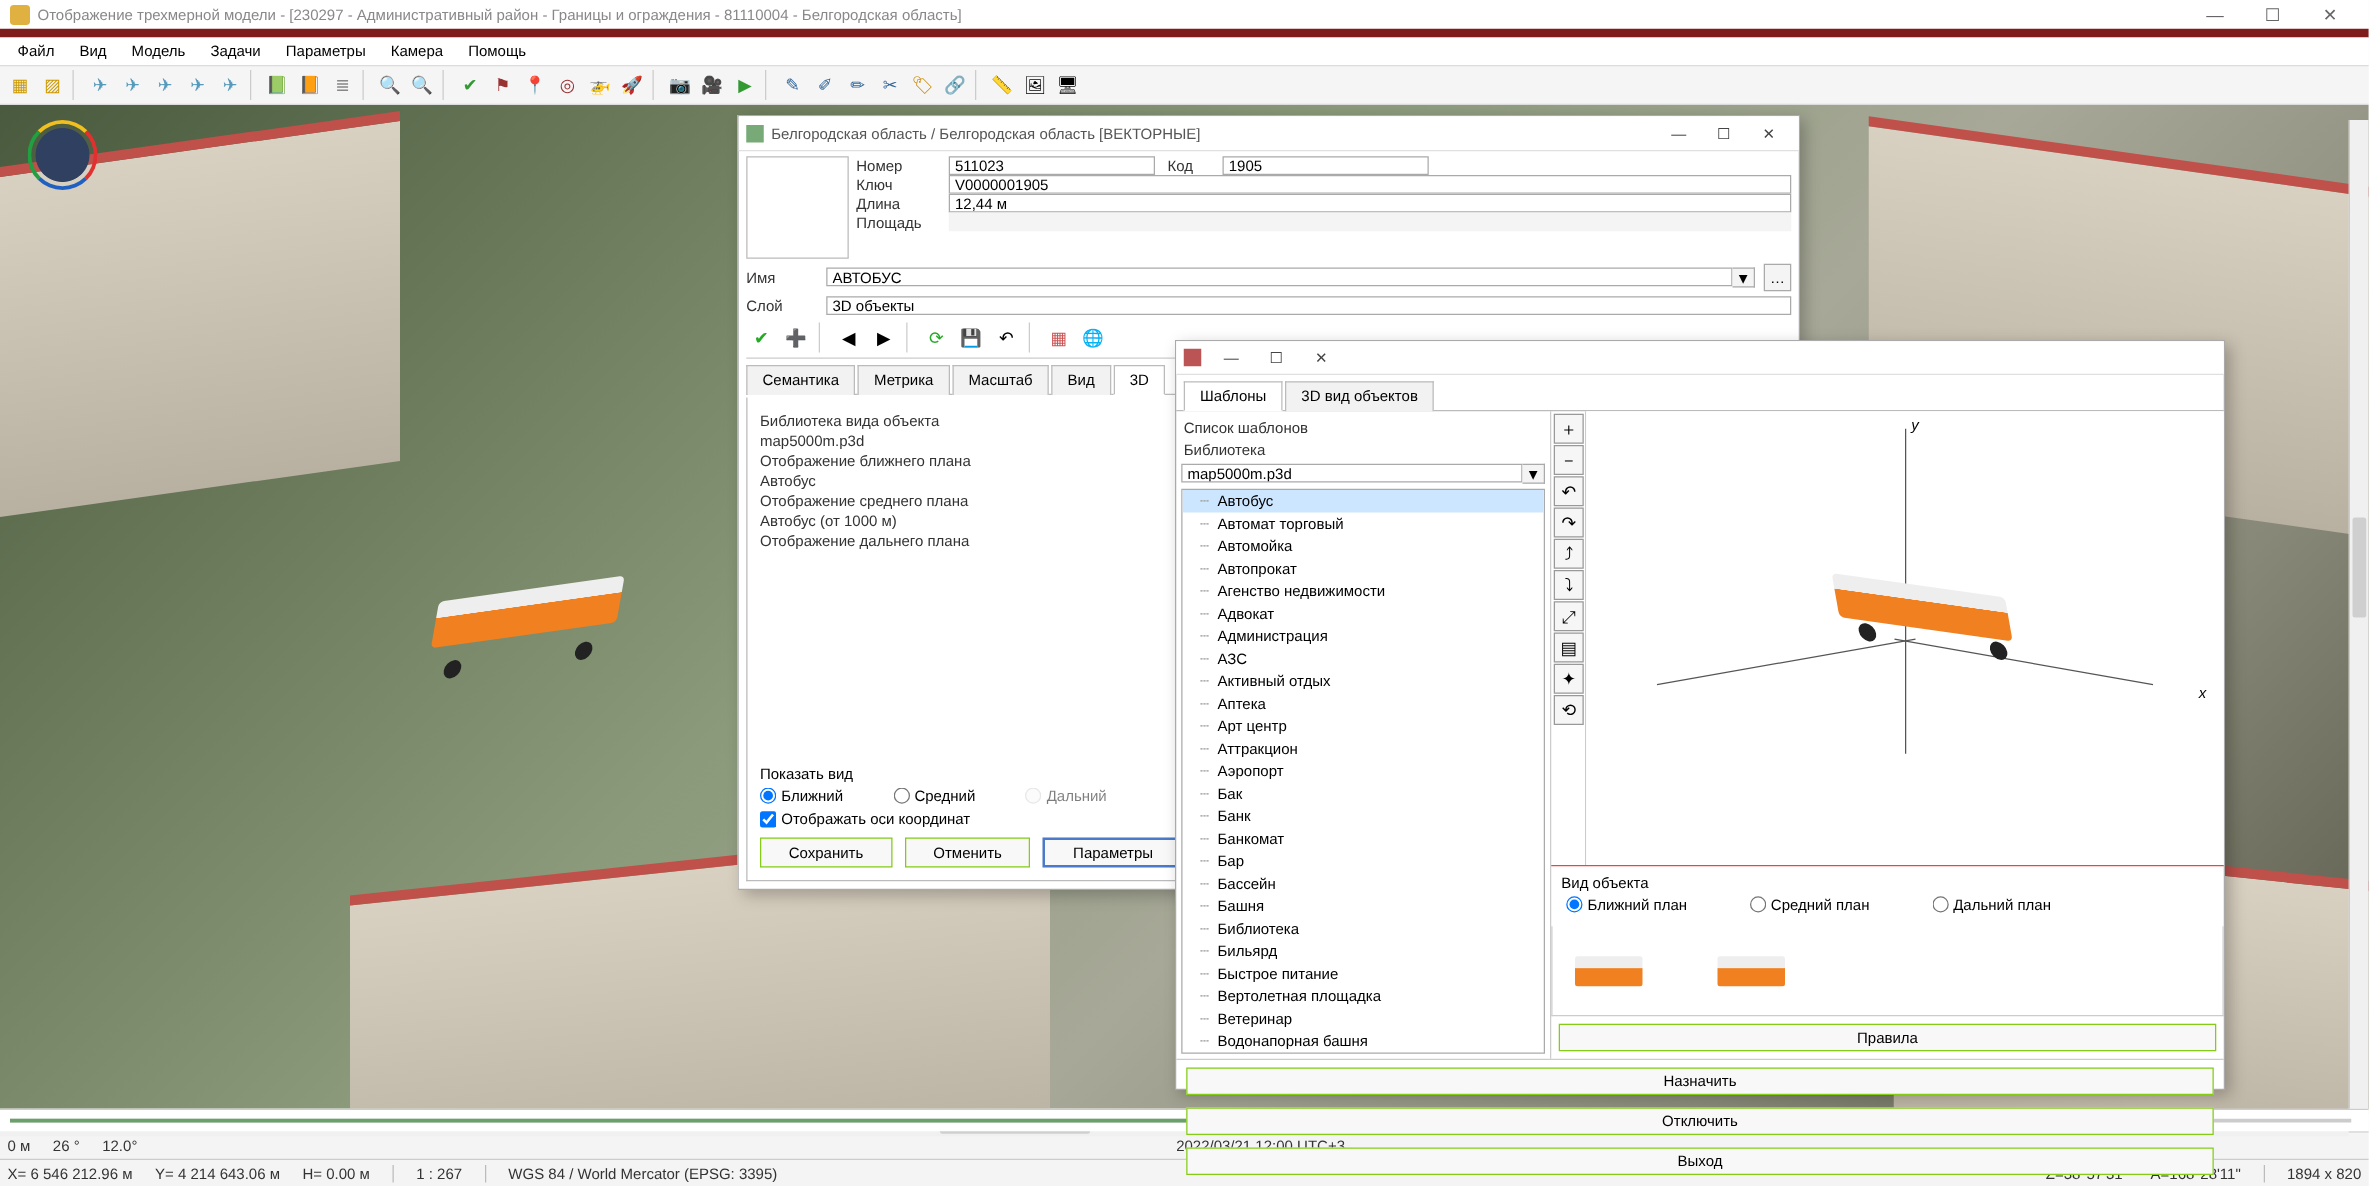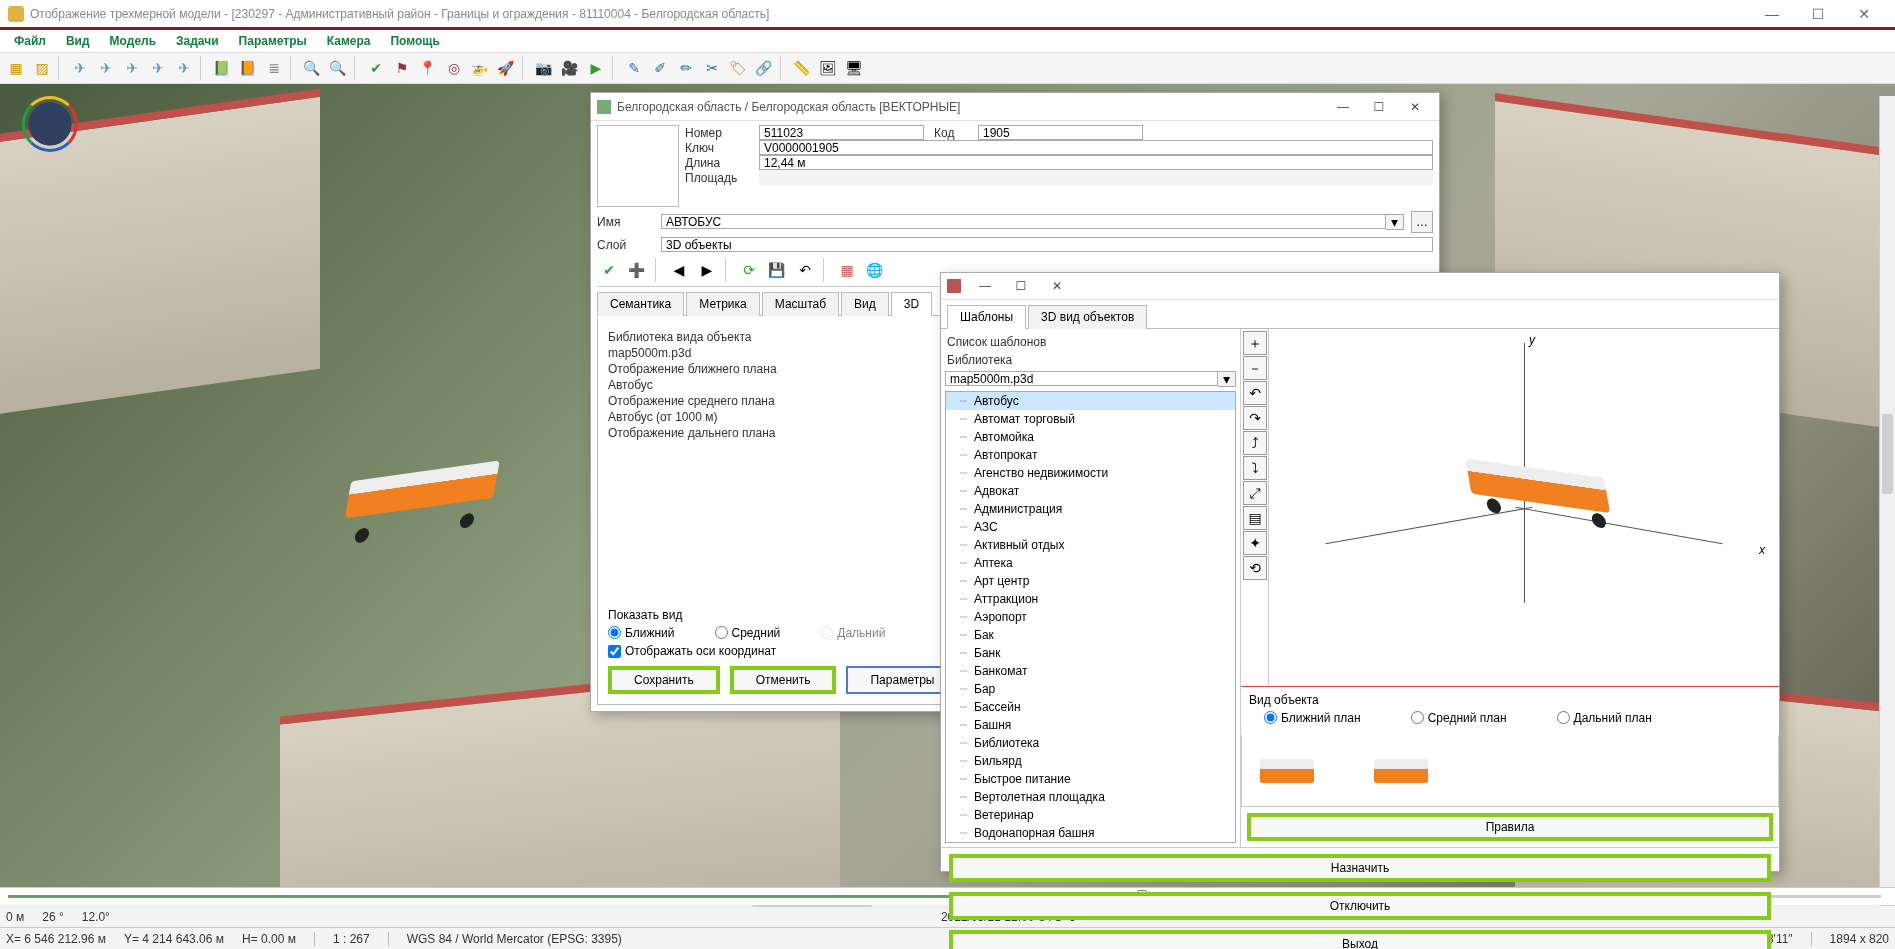--- a/index.html
+++ b/index.html
@@ -1,27 +1,27 @@
 <!DOCTYPE html>
 <html><head>
 <meta charset="utf-8">
 <style>
 * { box-sizing: border-box; margin: 0; padding: 0; font-family: "Segoe UI", Tahoma, sans-serif; font-size: 12px; }
 body { background: #f0f0f0; width: 1895px; height: 949px; overflow: hidden; position: relative; }
 
 
 .main-window { position: absolute; top: 0; left: 0; width: 100%; height: 100%; background: #fff; display: flex; flex-direction: column; }
-.titlebar { height: 30px; background: #fff; display: flex; align-items: center; padding: 0 8px; color: #888; border-bottom: 3px solid #7f1d1d; }
+.titlebar { height: 30px; background: #fff; display: flex; align-items: center; padding: 0 8px; color: #888; border-bottom: 7px solid #7f1d1d; }
 .titlebar .app-icon { width: 16px; height: 16px; background: #e0b040; border-radius: 3px; margin-right: 6px; }
 .titlebar .title-text { flex: 1; }
 .titlebar .win-controls { display: flex; gap: 0; }
 .titlebar .win-btn { width: 46px; height: 30px; display: flex; align-items: center; justify-content: center; color: #666; cursor: pointer; }
 
 .menubar { height: 22px; display: flex; align-items: center; padding: 0 6px; gap: 4px; background: #fff; }
-.menubar .menu-item { padding: 2px 8px; color: #15803d; cursor: pointer; font-weight: bold; }
+.menubar .menu-item { padding: 2px 8px; color: #000000; cursor: pointer; }
 
 .toolbar { height: 32px; background: #f5f5f5; border-top: 1px solid #dcdcdc; border-bottom: 1px solid #dcdcdc; display: flex; align-items: center; padding: 0 4px; gap: 2px; }
 .tool-btn { width: 24px; height: 24px; display: flex; align-items: center; justify-content: center; border: none; background: transparent; cursor: pointer; }
 .tool-sep { width: 6px; height: 24px; border-left: 1px solid #ccc; margin: 0 2px; }
 
 
 .viewport { flex: 1; position: relative; overflow: hidden; background: linear-gradient(135deg, #4a5a3e 0%, #6a7a5a 20%, #8a9a7a 40%, #a8a898 60%, #888878 80%, #585848 100%); }
 .compass { position: absolute; top: 12px; left: 22px; width: 56px; height: 56px; border-radius: 50%; background: radial-gradient(circle, #304060 60%, transparent 62%); border: 3px solid; border-color: #f0c020 #e03030 #2060c0 #20a040; }
 
 
@@ -73,21 +73,21 @@
 .tab.active { background: #fff; border-bottom: 1px solid #fff; }
 
 .tab-content { flex: 1; border: 1px solid #bbb; border-top: none; padding: 10px; display: flex; flex-direction: column; }
 .obj-info p { margin: 2px 0; color: #333; }
 .view-group { margin-top: auto; }
 .view-group .legend { font-weight: normal; margin-bottom: 4px; }
 .radio-row { display: flex; gap: 40px; margin: 4px 0; }
 .radio-item { display: flex; align-items: flex-start; gap: 4px; }
 .check-item { display: flex; align-items: center; gap: 4px; }
 .btn-row { display: flex; gap: 10px; margin-top: 8px; }
-.btn { padding: 3px 22px; border: 4px solid #84cc16; background: #f8f8f8; cursor: pointer; }
+.btn { padding: 3px 22px; border: 1px solid #84cc16; background: #f8f8f8; cursor: pointer; }
 .btn.primary { border: 2px solid #4a7ac8; }
 
 
 .win2 { top: 272px; left: 940px; width: 840px; height: 600px; }
 .win2-body { flex: 1; display: flex; flex-direction: column; }
 .win2-tabs { display: flex; padding: 4px 6px 0 6px; }
 .win2-content { flex: 1; display: flex; border-top: 1px solid #bbb; }
 .tpl-left { flex: 0 0 300px; border-right: 1px solid #ccc; display: flex; flex-direction: column; padding: 4px; }
 .tpl-label { margin: 2px 2px; color: #333; }
 .tpl-combo { display: flex; margin: 2px 0 4px 0; }
@@ -99,21 +99,21 @@
 .tpl-3d-area { flex: 1; display: flex; }
 .tpl-3d-toolbar { width: 28px; border-right: 1px solid #ccc; display: flex; flex-direction: column; padding: 2px; gap: 1px; }
 .tpl-3d-tool { width: 24px; height: 24px; border: 1px solid #999; background: #f6f6f6; cursor: pointer; display:flex; align-items:center; justify-content:center; }
 .tpl-3d-view { flex: 1; background: #fff; position: relative; }
 .axis-y { position: absolute; left: 50%; top: 14px; height: 260px; width: 1px; background: #555; }
 .axis-x { position: absolute; top: 55%; left: 48%; width: 210px; height: 1px; background: #555; transform: rotate(10deg); }
 .axis-z { position: absolute; top: 55%; right: 48%; width: 210px; height: 1px; background: #555; transform: rotate(-10deg); }
 .mini-bus { position: absolute; top: 140px; left: 200px; width: 140px; height: 48px; }
 .mini-bus .bus-body { height: 70%; }
 .view-section { padding: 6px 8px; border-top: 1px solid #ef4444; }
-.view-radios { display: flex; gap: 50px; margin: 4px 15px; }
+.view-radios { display: flex; gap: 50px; margin: 4px 4px; }
 .thumb-row { display: flex; gap: 60px; padding: 10px 18px; border: 1px solid #ccc; border-top: none; background: #fff; min-height: 72px; align-items: center; }
 .thumb { width: 54px; height: 24px; background: linear-gradient(180deg, #eee 40%, #f08020 41%); border-radius: 2px; position: relative; }
 .rules-btn { margin: 6px; }
 .win2-bottom { display: flex; gap: 10px; padding: 6px 8px; border-top: 1px solid #ccc; flex-direction: column; }
 
 
 .statusbar { height: 22px; background: #f4f4f4; border-top: 1px solid #ccc; display: flex; align-items: center; padding: 0 6px; gap: 18px; color: #333; }
 .statusbar .sb-sep { border-left: 1px solid #bbb; height: 14px; }
 .time-slider-row { height: 18px; background: #fff; border-top: 1px solid #ccc; position: relative; }
 .time-slider-row .track { position: absolute; top: 7px; left: 8px; right: 14px; height: 3px; background: #ccc; }

